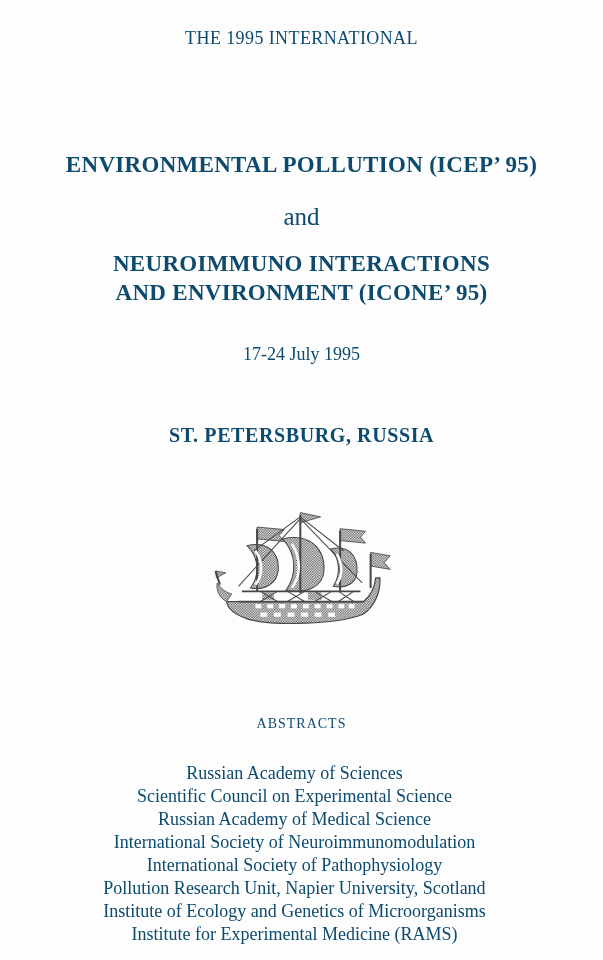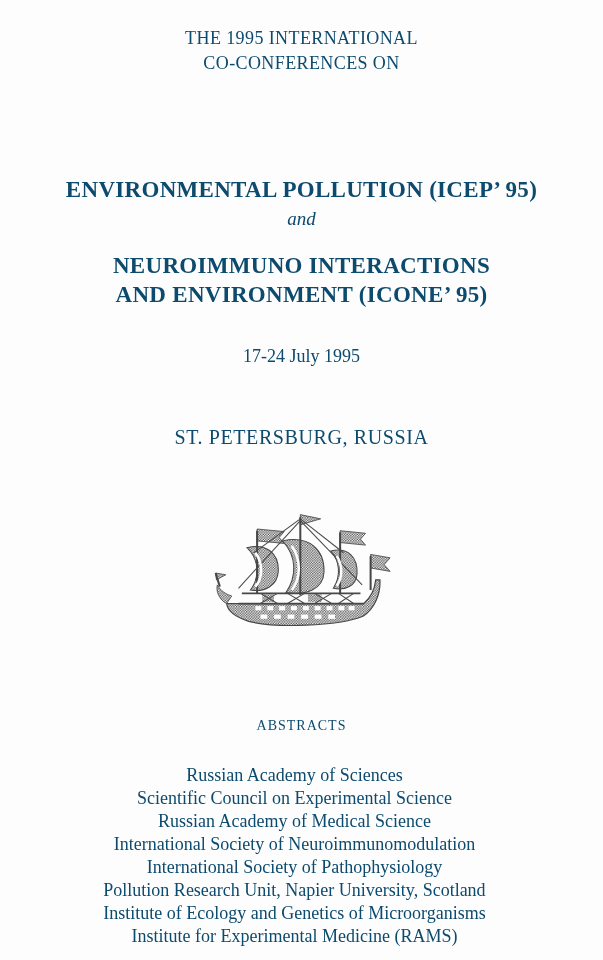--- a/index.html
+++ b/index.html
@@ -25,41 +25,40 @@
     letter-spacing: 0.4px;
   }
   .title-icep {
     margin-top: 100px;
     font-size: 23px;
     font-weight: bold;
     letter-spacing: 0.3px;
     line-height: 28px;
   }
   .conjunction {
-    margin-top: 3px;
-    font-size: 19px;
+    margin-top: 26px;
+    font-size: 25px;
     line-height: 24px;
-    font-style: italic;
   }
   .title-icone {
     margin-top: 20px;
     font-size: 23px;
     font-weight: bold;
     letter-spacing: 0.3px;
     line-height: 29px;
   }
   .dates {
     margin-top: 36px;
     font-size: 18px;
     line-height: 22px;
   }
   .location {
     margin-top: 58px;
     font-size: 20px;
-    font-weight: normal;
+    font-weight: bold;
     letter-spacing: 0.6px;
     line-height: 24px;
   }
   .ship-wrap {
     margin-top: 58px;
     height: 146px;
   }
   .abstracts {
     margin-top: 60px;
     font-size: 14px;
@@ -75,21 +74,20 @@
     line-height: 23px;
   }
 </style>
 </head>
 <body>
 
 <div class="page">
 
   <div class="conf-header">
     <div>THE 1995 INTERNATIONAL</div>
-    <div>CO-CONFERENCES ON</div>
   </div>
 
   <div class="title-icep">ENVIRONMENTAL POLLUTION (ICEP’ 95)</div>
 
   <div class="conjunction">and</div>
 
   <div class="title-icone">
     <div>NEUROIMMUNO INTERACTIONS</div>
     <div>AND ENVIRONMENT (ICONE’ 95)</div>
   </div>

